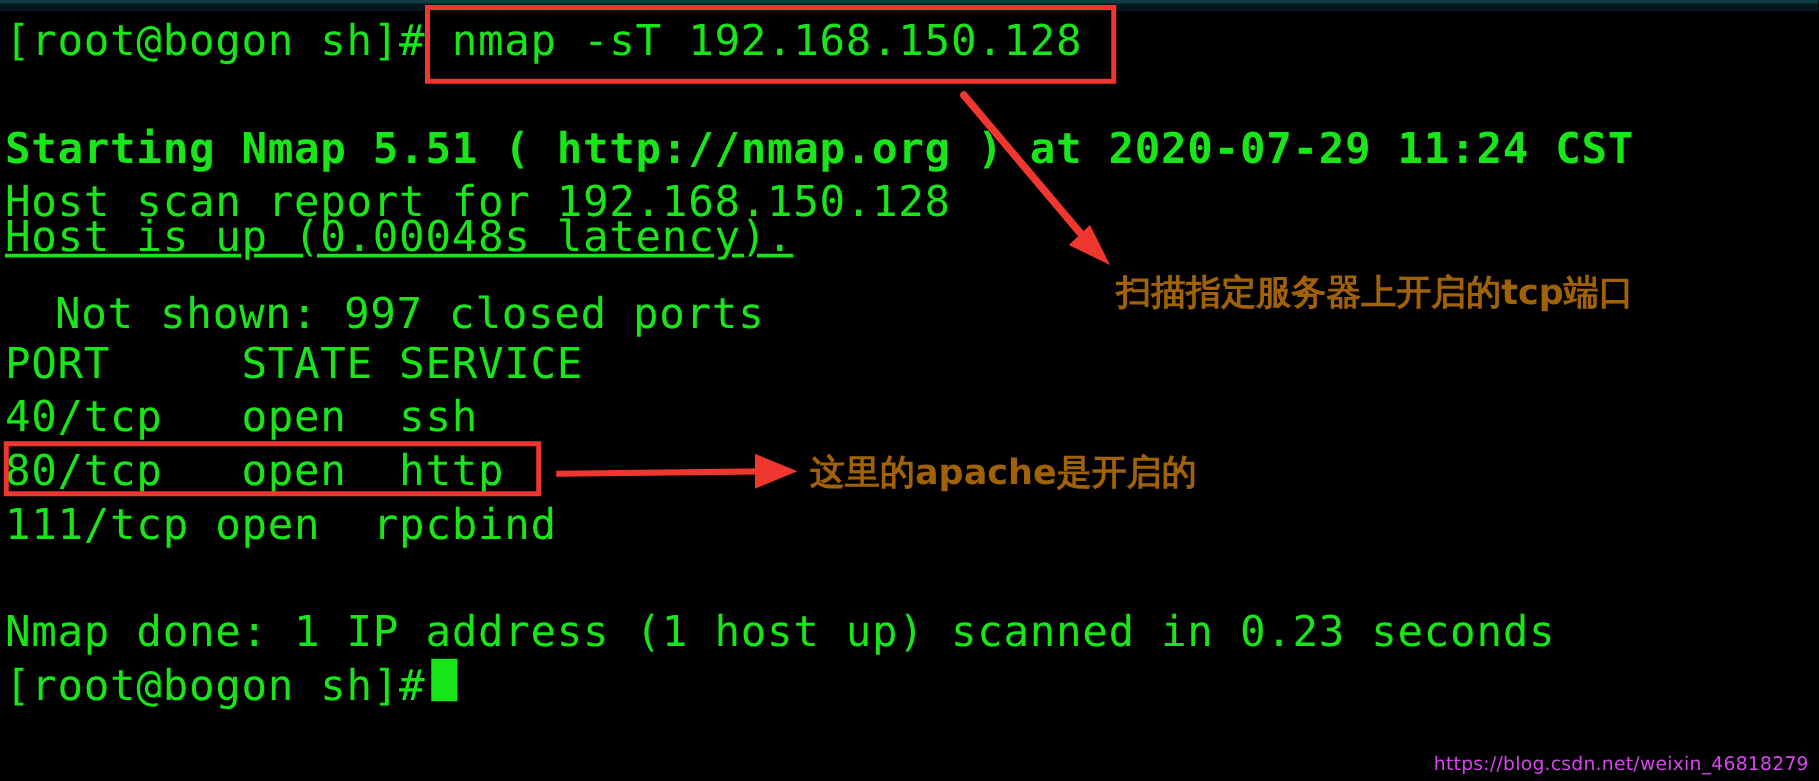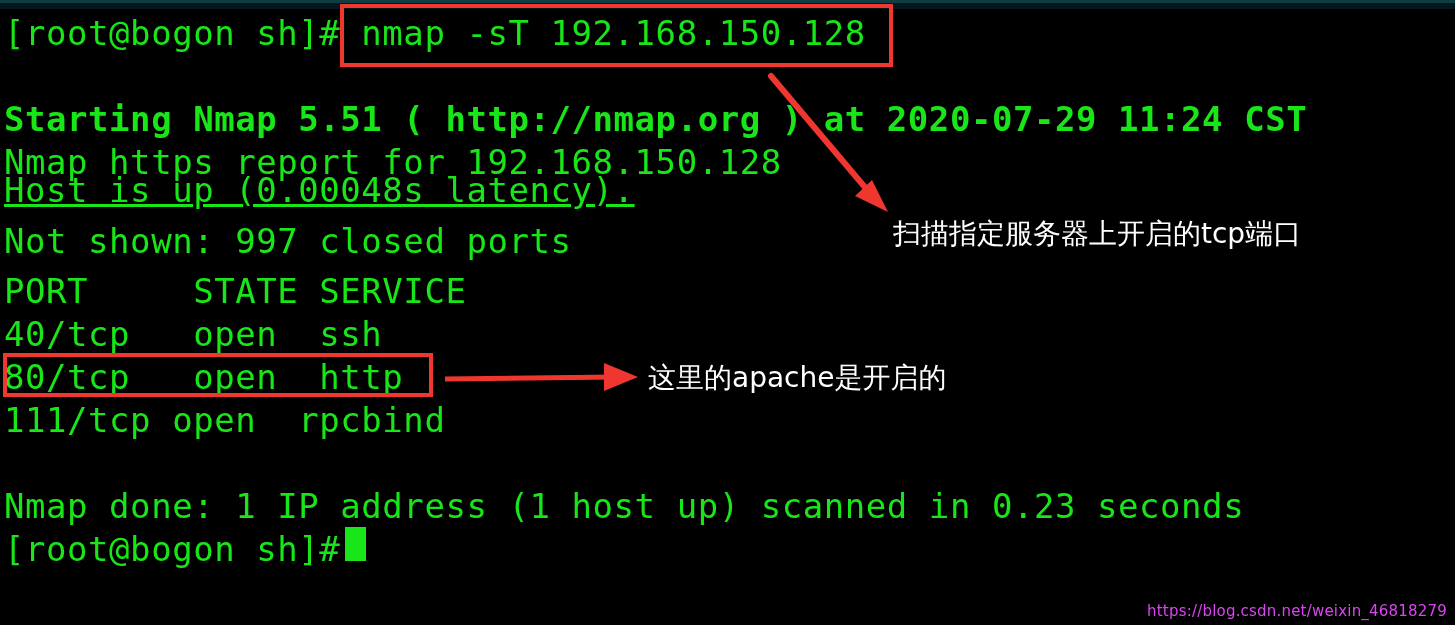--- a/index.html
+++ b/index.html
@@ -75,26 +75,26 @@
     height: 63px;
   }
   #box-http-row {
     left: 3px;
     top: 353px;
     width: 430px;
     height: 44px;
   }
   .anno-text {
     position: absolute;
-    color: #ffffff;
+    color: #a16207;
     font-family: "DejaVu Sans", "Liberation Sans", sans-serif;
     font-size: 28px;
     line-height: 32px;
     white-space: nowrap;
-    font-weight: 400;
+    font-weight: 700;
   }
   #anno-1 { left: 893px; top: 218px; }
   #anno-2 { left: 648px; top: 362px; }
 
   .arrow-svg {
     position: absolute;
     left: 0;
     top: 0;
     width: 1455px;
     height: 625px;
@@ -117,23 +117,23 @@
 <body>
 
 <div id="screen">
 
   <div class="top-strip"></div>
   <div class="top-strip-2"></div>
 
   <div class="term">
     <div class="tline" style="top:14px;">[root@bogon sh]# nmap -sT 192.168.150.128</div>
     <div class="tline" style="top:100px;font-weight:bold;">Starting Nmap 5.51 ( http://nmap.org ) at 2020-07-29 11:24 CST</div>
-    <div class="tline" style="top:143px;">Nmap https report for 192.168.150.128</div>
+    <div class="tline" style="top:143px;">Host scan report for 192.168.150.128</div>
     <div class="tline" style="top:171px;text-decoration:underline;">Host is up (0.00048s latency).</div>
-    <div class="tline" style="top:222px;">Not shown: 997 closed ports</div>
+    <div class="tline" style="top:232px;margin-left:40px;">Not shown: 997 closed ports</div>
     <div class="tline" style="top:272px;text-align:right;">PORT     STATE SERVICE</div>
     <div class="tline" style="top:315px;">40/tcp   open  ssh</div>
     <div class="tline" style="top:358px;">80/tcp   open  http</div>
     <div class="tline" style="top:401px;">111/tcp open  rpcbind</div>
     <div class="tline" style="top:487px;">Nmap done: 1 IP address (1 host up) scanned in 0.23 seconds</div>
     <div class="tline" style="top:530px;">[root@bogon sh]#</div>
     <div class="cursor"></div>
   </div>
 
   <div class="redbox" id="box-command"></div>

